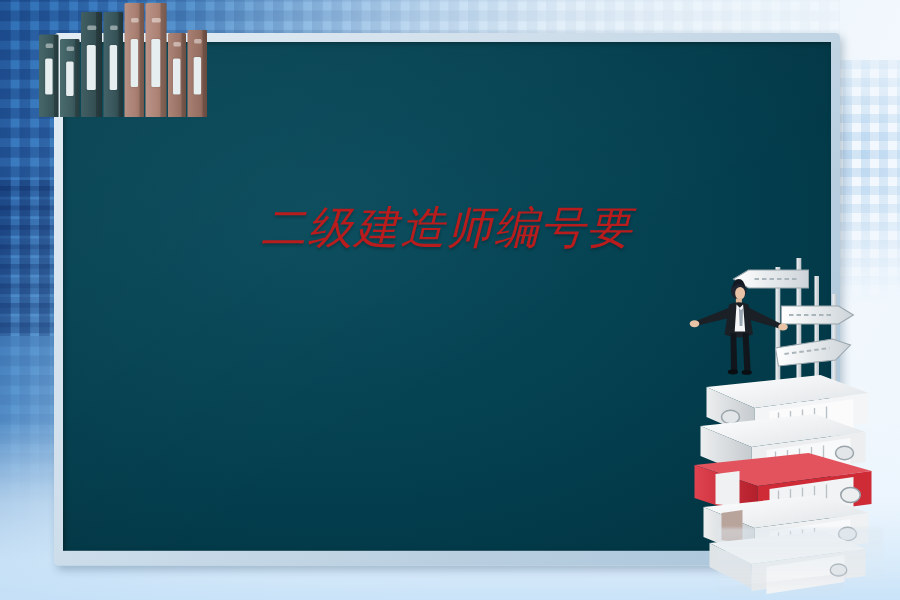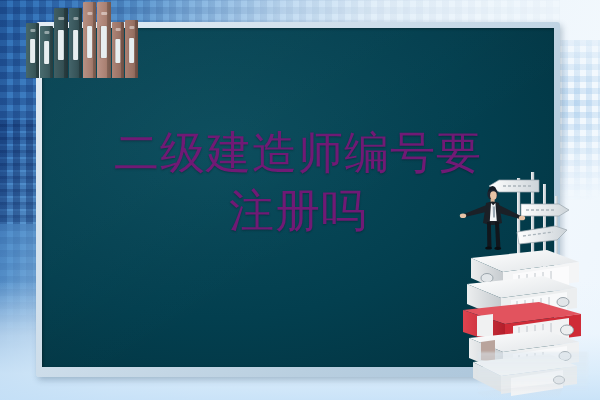--- a/index.html
+++ b/index.html
@@ -140,29 +140,30 @@
     height: 339px;
     display: flex;
     flex-direction: column;
     align-items: center;
     justify-content: flex-start;
     padding-top: 96px;
     box-sizing: border-box;
     pointer-events: none;
   }
   .title-line {
-    color: #701a75;
-    font-size: 45px;
+    color: #b91c1c;
+    font-size: 30px;
     line-height: 58px;
     letter-spacing: 1px;
     font-weight: 400;
     text-align: center;
     white-space: nowrap;
     text-shadow: 0 1px 2px rgba(0,0,0,0.25);
     font-family: "DejaVu Sans", "Liberation Sans", sans-serif;
+    font-style: italic;
   }
 
   
   .binders {
     position: absolute;
     left: 8px;
     top: 0px;
     width: 96px;
     height: 78px;
   }
@@ -227,21 +228,20 @@
   <div class="bg-grid"></div>
   <div class="bg-grid-lower"></div>
   <div class="bg-grid-right"></div>
   <div class="bg-bottom-wash"></div>
 
   <div class="board-frame"></div>
   <div class="board-inner"></div>
 
   <div class="title-wrap">
     <div class="title-line">二级建造师编号要</div>
-    <div class="title-line">注册吗</div>
   </div>
 
   <div class="binders">
     <div class="binder" style="left:18px; width:13px; height:55px; background:linear-gradient(to right,#46676a,#3a585b 60%,#2d4649);">
       <div class="shade"></div>
       <div class="lbl" style="top:16px; height:24px;"></div>
       <div class="ring" style="top:6px;"></div>
     </div>
     <div class="binder" style="left:32px; width:13px; height:52px; background:linear-gradient(to right,#4a6c6f,#3d5c60 60%,#2f4a4d);">
       <div class="shade"></div>

